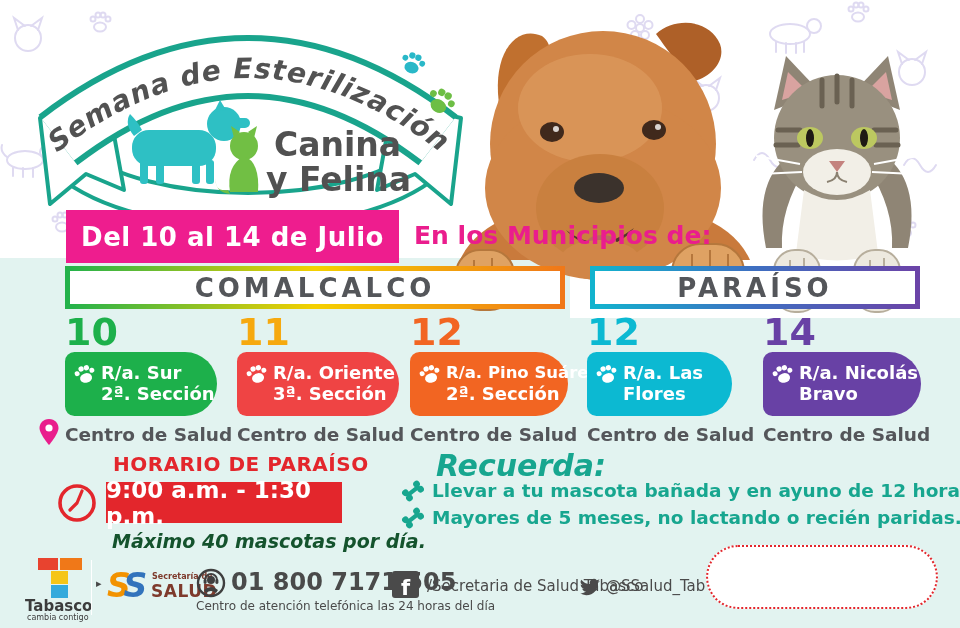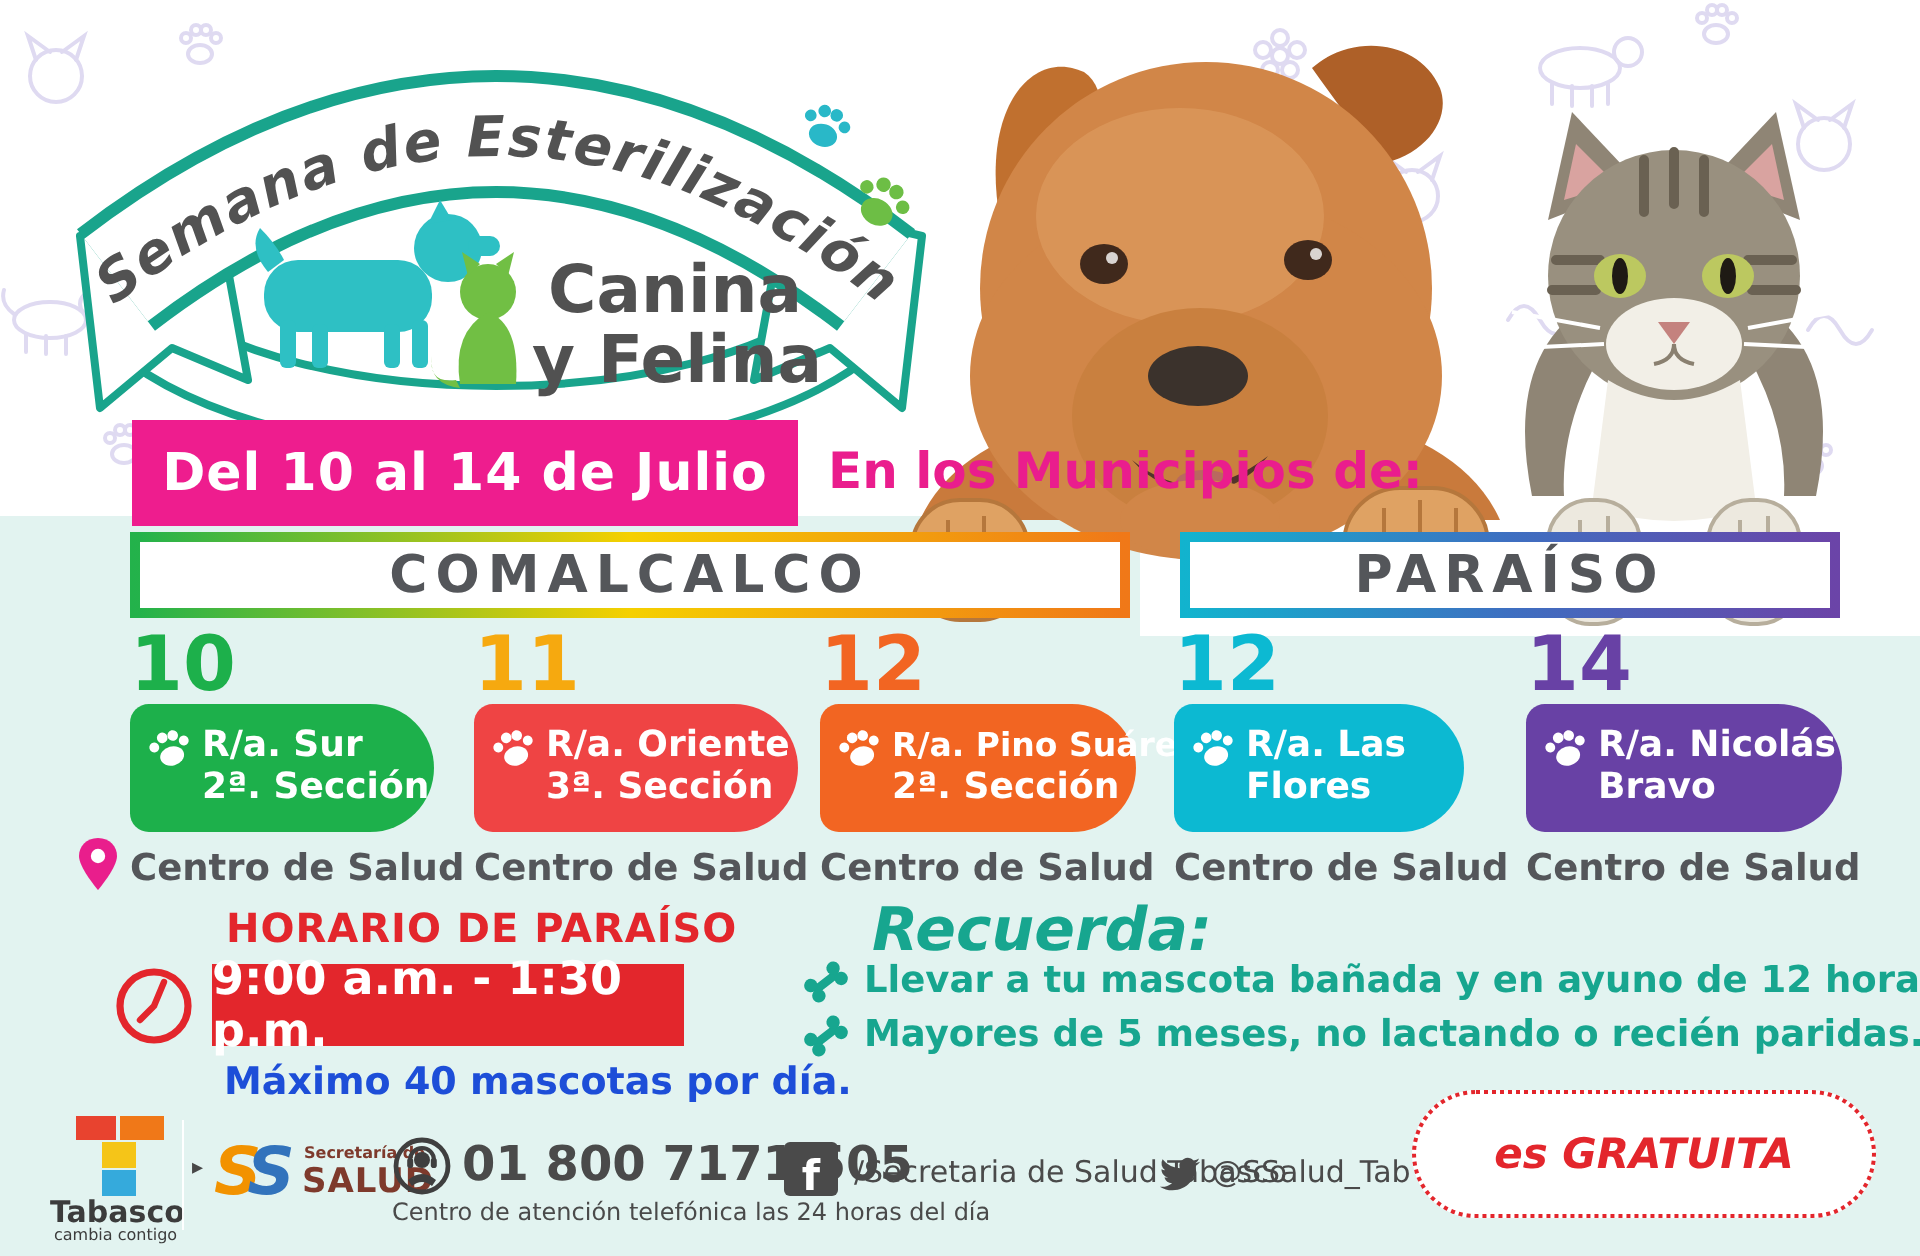--- a/index.html
+++ b/index.html
@@ -30,21 +30,21 @@
   .venue{top:424px;font-size:18.5px;font-weight:800;color:#54565A;white-space:nowrap;}
   .pin-ic{position:absolute;left:-28px;top:-6px;width:24px;height:32px;}
   .n0{left:65px;}.n1{left:237px;}.n2{left:410px;}.n3{left:587px;}.n4{left:763px;}
   .w0{width:152px;}.w1{width:162px;}.w2{width:158px;}.w3{width:145px;}.w4{width:158px;}
   
   .sched-title{left:113px;top:452px;font-size:20px;font-weight:800;color:#E3262C;letter-spacing:.5px;}
   .clock-ic{left:56px;top:482px;width:42px;height:42px;}
   .hours-box{left:106px;top:482px;width:236px;height:41px;background:#E3262C;
     display:flex;align-items:center;justify-content:center;color:#fff;
     font-size:23px;font-weight:800;}
-  .sched-note{left:112px;top:530px;font-size:19px;font-weight:800;color:#1d4ed8;}
+  .sched-note{left:112px;top:530px;font-size:19px;font-weight:800;font-style:italic;color:#14532d;}
   
   .rem-title{left:436px;top:448px;font-size:30px;font-weight:800;font-style:italic;color:#17A68F;}
   .rem-item{font-size:18.5px;font-weight:800;color:#17A68F;white-space:nowrap;}
   .rem-0{left:432px;top:480px;}
   .rem-1{left:432px;top:507px;}
   .bone-ic{position:absolute;width:26px;height:26px;left:-32px;top:-2px;}
   
   .free-badge{left:706px;top:545px;width:228px;height:60px;background:#fff;
     border:2px dotted #E3262C;border-radius:34px;display:flex;flex-direction:column;
     align-items:center;justify-content:center;font-style:italic;font-weight:800;font-size:21px;line-height:26px;}
@@ -365,21 +365,20 @@
   <div class="abs rem-item rem-1">
     <svg class="bone-ic">
         <g fill="#17A68F">
           <use href="#sym-bone" transform="rotate(-38 13 13)" width="26" height="26"></use>
         </g>
       </svg>
     <span>Mayores de 5 meses, no lactando o recién paridas.</span>
   </div>
 
   <div class="abs free-badge">
-    <div class="free-l2">es GRATUITA</div>
   </div>
 
   <svg class="abs tab-logo" viewBox="0 0 44 40">
     <rect x="0" y="0" width="20" height="12" fill="#E8432F"></rect>
     <rect x="22" y="0" width="22" height="12" fill="#F07818"></rect>
     <rect x="13" y="13" width="17" height="13" fill="#F5C518"></rect>
     <rect x="13" y="27" width="17" height="13" fill="#35AADC"></rect>
   </svg>
   <div class="abs tab-name">Tabasco</div>
   <div class="abs tab-tag">cambia contigo</div>

